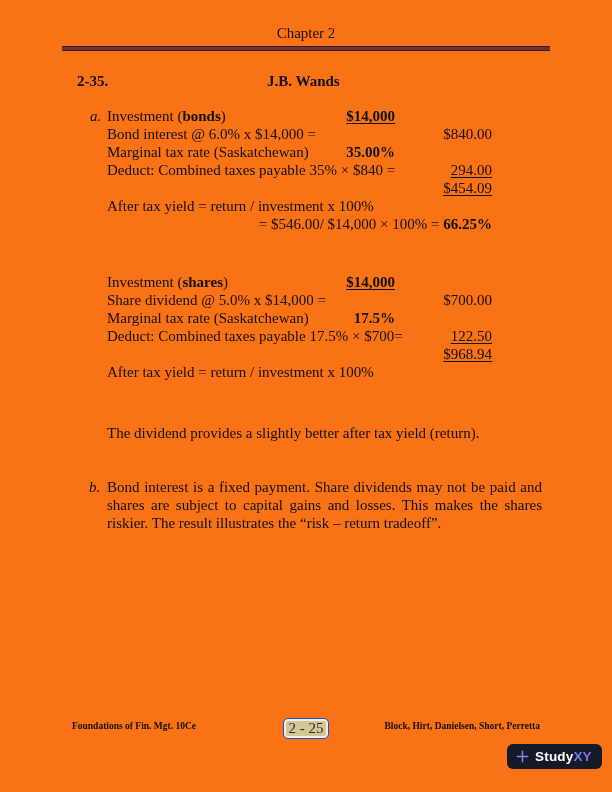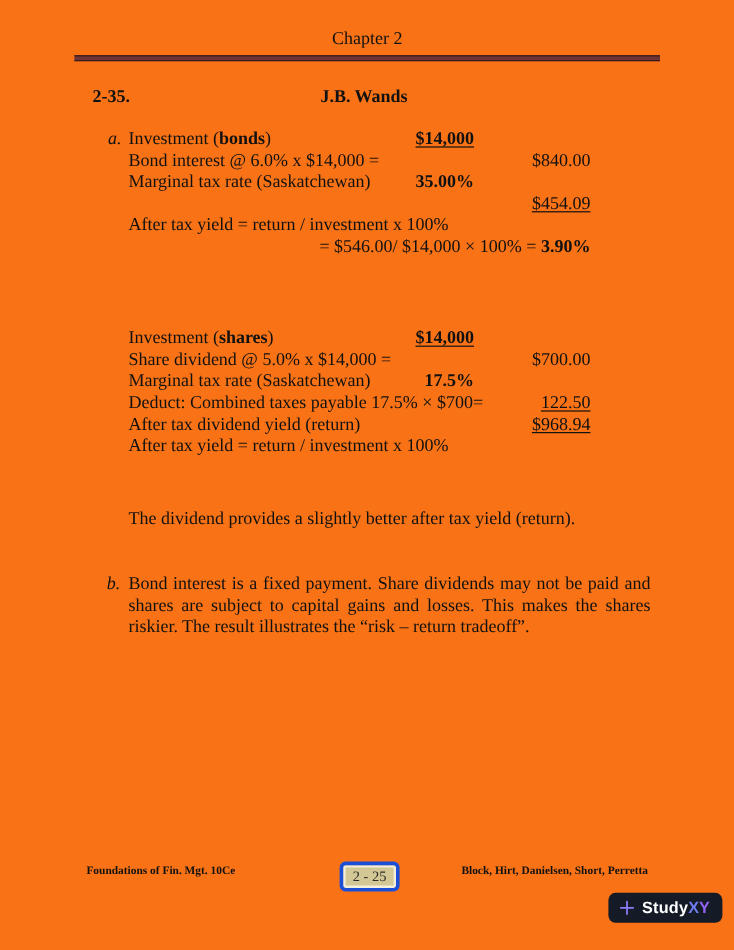--- a/index.html
+++ b/index.html
@@ -88,26 +88,26 @@
     font-size: 9.5px; font-weight: bold; line-height: 12px;
   }
   .footer-right {
     top: 720px; right: 72px;
     font-size: 9.5px; font-weight: bold; line-height: 12px;
   }
   .page-badge {
     top: 718px; left: 283px;
     width: 44px; height: 19px;
     background: #d3c795;
-    border: 3px solid #1d4ed8;
+    border: 1px solid #1d4ed8;
     border-radius: 5px;
     box-shadow: inset 0 0 0 2px #f4efdb;
     text-align: center;
     line-height: 19px;
-    font-size: 12px;
+    font-size: 15px;
     color: #2c2c2c;
   }
 
   
   .brand {
     top: 744px; left: 507px;
     height: 25px;
     padding: 0 10px 0 8px;
     background: #141a26;
     border-radius: 6px;
@@ -144,27 +144,31 @@
     </div>
     <div class="row">
       <span class="lbl">Bond interest @ 6.0% x $14,000 =</span>
       <span class="val">$840.00</span>
     </div>
     <div class="row">
       <span class="lbl">Marginal tax rate (Saskatchewan)</span>
       <span class="mid b">35.00%</span>
     </div>
     <div class="row">
+      <span class="lbl">Deduct: Combined taxes payable 35% × $840 =</span>
+      <span class="val u">294.00</span>
+    </div>
+    <div class="row">
       <span class="val u">$454.09</span>
     </div>
     <div class="row">
       <span class="lbl">After tax yield = return / investment x 100%</span>
     </div>
     <div class="row formula-result">
-      <span>= $546.00/ $14,000 × 100% = </span><span class="b">3.90%</span>
+      <span>= $546.00/ $14,000 × 100% = </span><span class="b">66.25%</span>
     </div>
   </div>
 
   <div class="abs calc calc-shares">
     <div class="row">
       <span class="lbl"><span>Investment (</span><span class="b">shares</span><span>)</span></span>
       <span class="mid b u">$14,000</span>
     </div>
     <div class="row">
       <span class="lbl">Share dividend @ 5.0% x $14,000 =</span>
@@ -172,21 +176,20 @@
     </div>
     <div class="row">
       <span class="lbl">Marginal tax rate (Saskatchewan)</span>
       <span class="mid b">17.5%</span>
     </div>
     <div class="row">
       <span class="lbl">Deduct: Combined taxes payable 17.5% × $700=</span>
       <span class="val u">122.50</span>
     </div>
     <div class="row">
-      <span class="lbl">After tax dividend yield (return)</span>
       <span class="val u">$968.94</span>
     </div>
     <div class="row">
       <span class="lbl">After tax yield = return / investment x 100%</span>
     </div>
   </div>
 
   <div class="abs conclusion">The dividend provides a slightly better after tax yield (return).</div>
 
   <div class="abs marker marker-b">b.</div>

